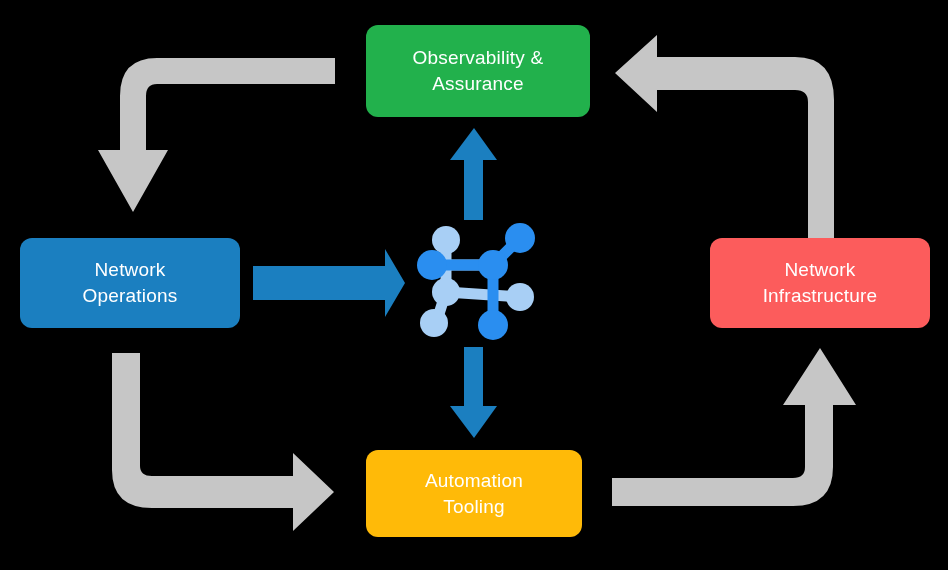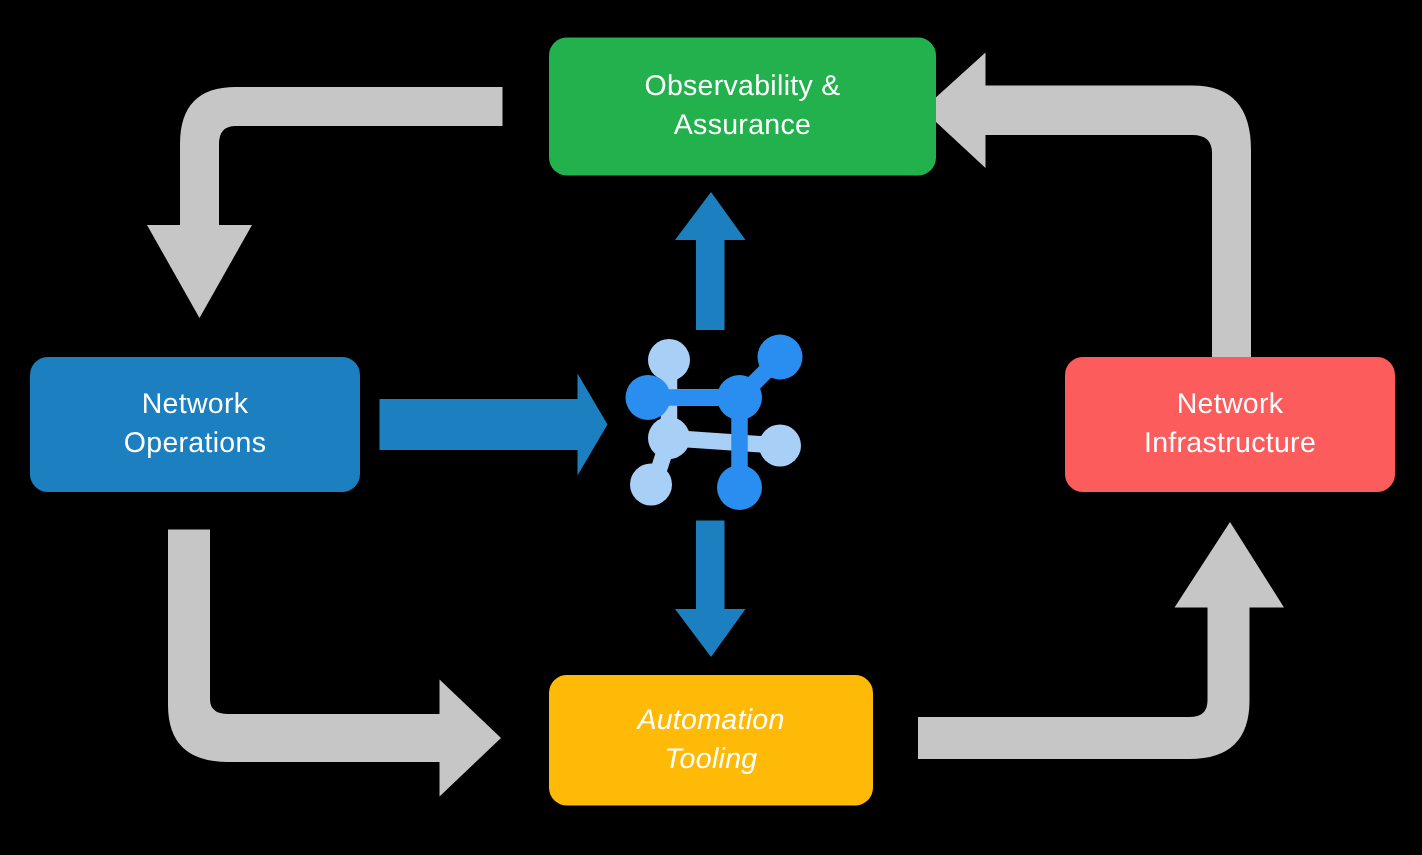--- a/index.html
+++ b/index.html
@@ -30,21 +30,21 @@
     box-sizing: border-box;
     padding: 6px 10px;
   }
   .node-label {
     white-space: pre-line;
     display: block;
   }
 
   
   #box-observability {
-    left: 366px; top: 25px; width: 258px; height: 92px;
+    left: 366px; top: 25px; width: 224px; height: 92px;
   }
   #box-operations {
     left: 20px; top: 238px; width: 220px; height: 90px;
   }
   #box-infrastructure {
     left: 710px; top: 238px; width: 220px; height: 90px;
   }
   #box-automation {
     left: 366px; top: 450px; width: 216px; height: 87px;
   }
@@ -206,18 +206,18 @@
   <div class="node-box" id="box-operations" style="background-color: rgb(27, 127, 192); color: rgb(255, 255, 255);">
     <span class="node-label">Network
 Operations</span>
   </div>
 
   <div class="node-box" id="box-infrastructure" style="background-color: rgb(252, 92, 92); color: rgb(255, 255, 255);">
     <span class="node-label">Network
 Infrastructure</span>
   </div>
 
-  <div class="node-box" id="box-automation" style="background-color: rgb(255, 186, 8); color: rgb(255, 255, 255); font-style: italic;">
+  <div class="node-box" id="box-automation" style="background-color: rgb(255, 186, 8); color: rgb(255, 255, 255);">
     <span class="node-label">Automation
 Tooling</span>
   </div>
 
 </div>
 
 </body></html>

